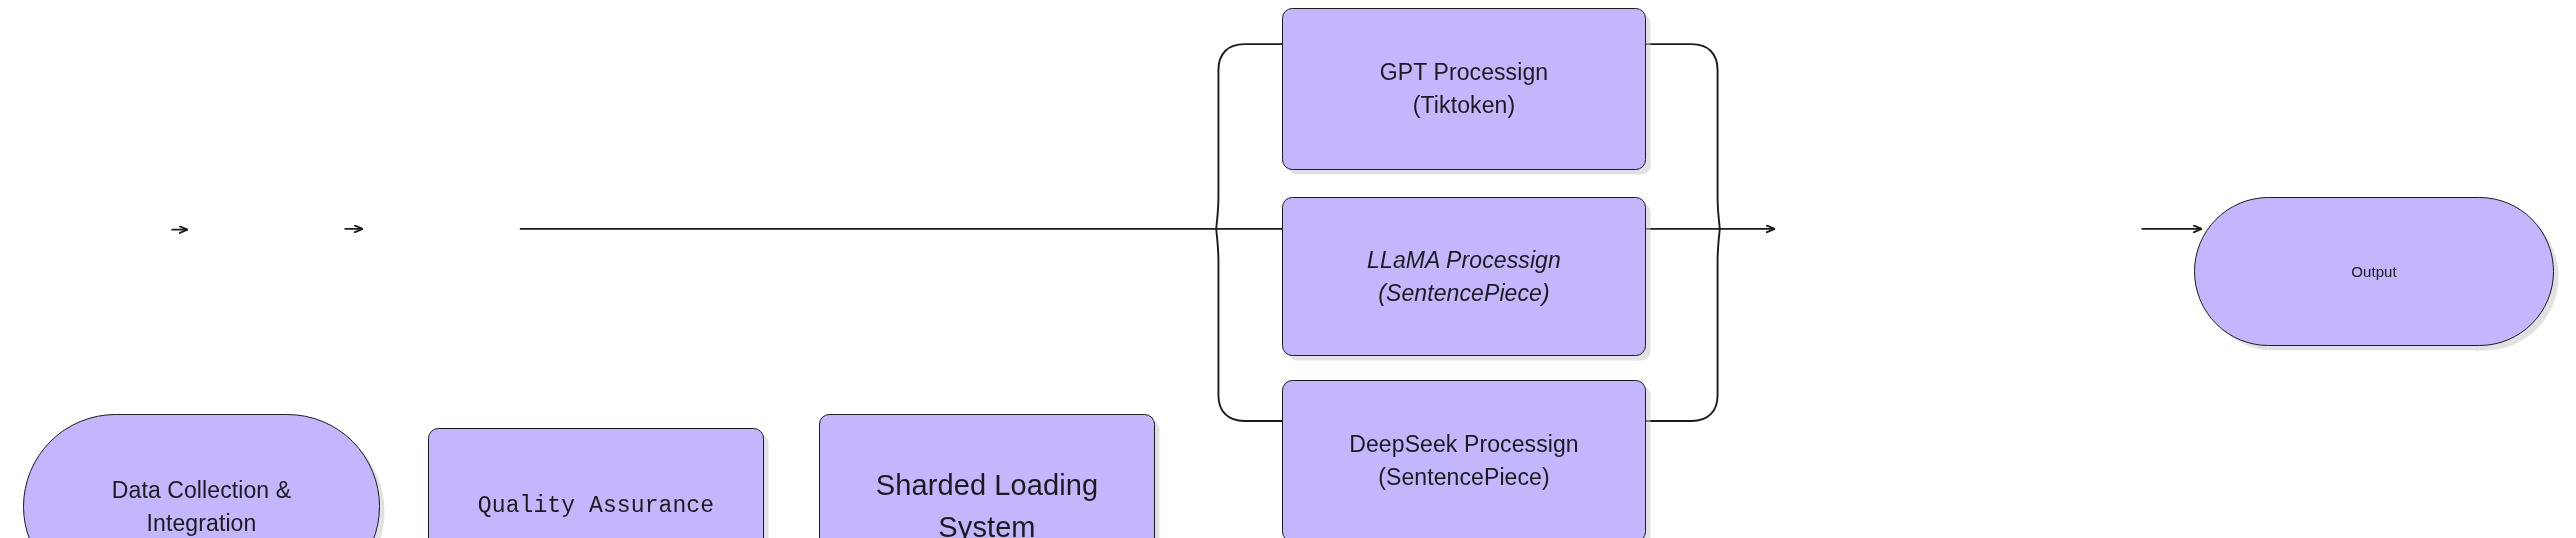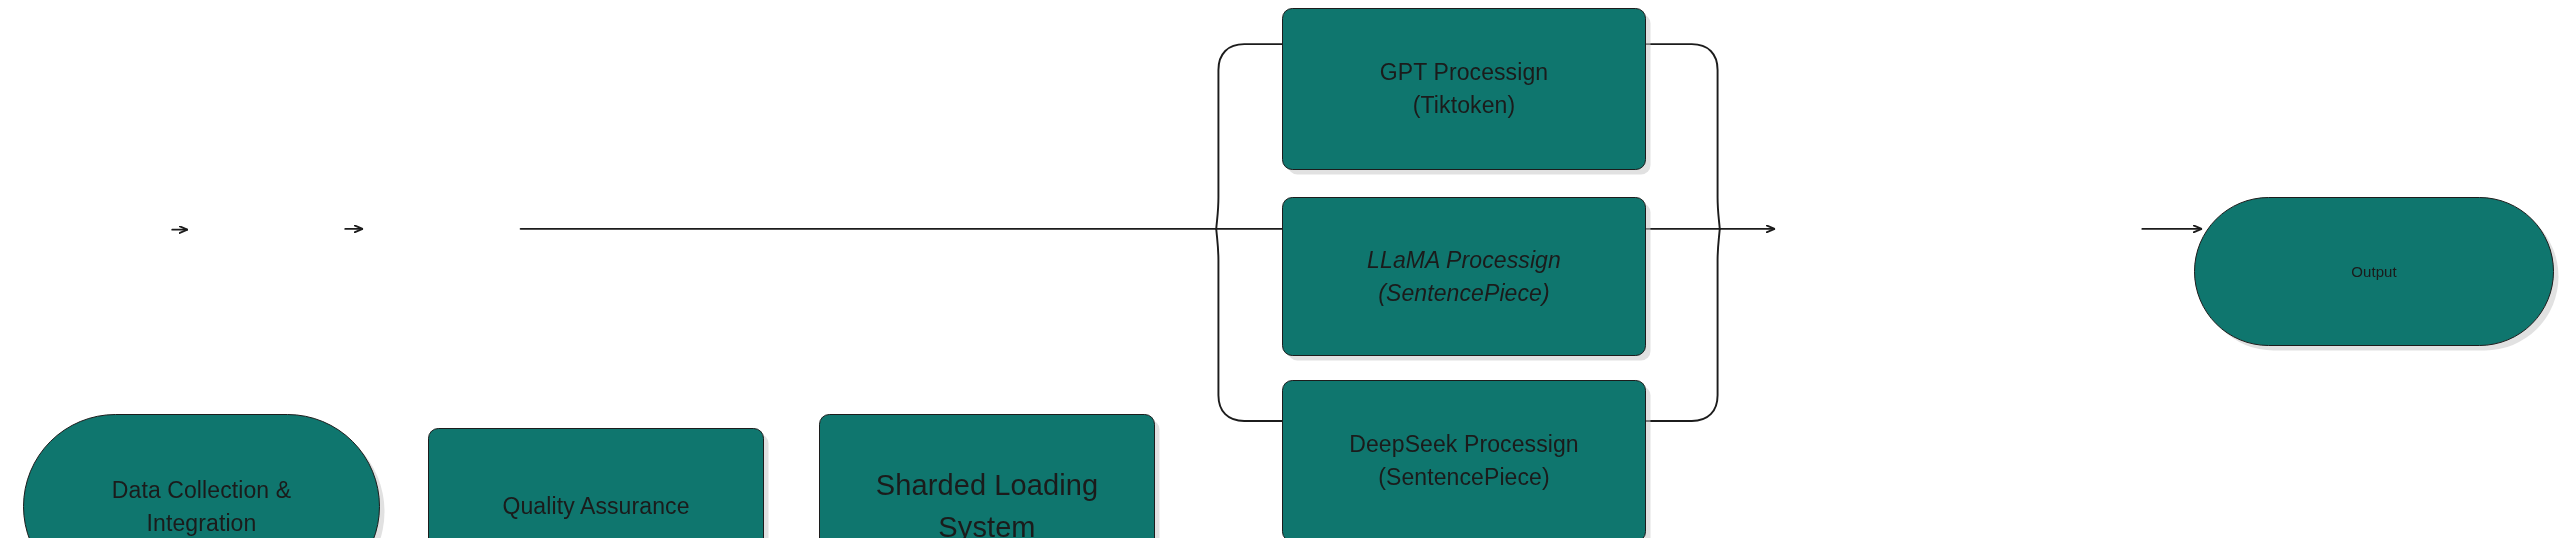--- a/index.html
+++ b/index.html
@@ -23,21 +23,21 @@
     position: absolute;
     left: 0;
     top: 0;
     width: 2576px;
     height: 538px;
     pointer-events: none;
   }
   .node {
     position: absolute;
     box-sizing: border-box;
-    background: #0f766e;
+    background: #c4b5fd;
     border: 1.6px solid #1c1c1c;
     display: flex;
     align-items: center;
     justify-content: center;
     text-align: center;
     color: #1b1b1b;
     box-shadow: 5.2px 5.2px 0 -0.7px rgba(200,200,200,0.55);
   }
   .node .label {
     line-height: 1.42;
@@ -85,21 +85,21 @@
       <path d="M2910,311 L2990,311" marker-end="url(#arrowhead)"></path>
     </g>
   </svg>
 
   <div class="node shape-stadium" style="left:23px; top:414px; width:357px; height:185px;">
     <span class="label" style="font-size: 23px;">Data Collection &amp;
 Integration</span>
   </div>
 
   <div class="node shape-round" style="left:428px; top:428px; width:336px; height:157px;">
-    <span class="label" style="font-size: 23px;">Quality Assurance</span>
+    <span class="label" style="font-size: 23px; font-family: Liberation Mono, monospace;">Quality Assurance</span>
   </div>
 
   <div class="node shape-round" style="left:819px; top:414px; width:336px; height:185px;">
     <span class="label" style="font-size: 29px;">Sharded Loading
 System</span>
   </div>
 
   <div class="node shape-round" style="left:1282px; top:8px; width:364px; height:162px;">
     <span class="label" style="font-size: 23px;">GPT Processign
 (Tiktoken)</span>

